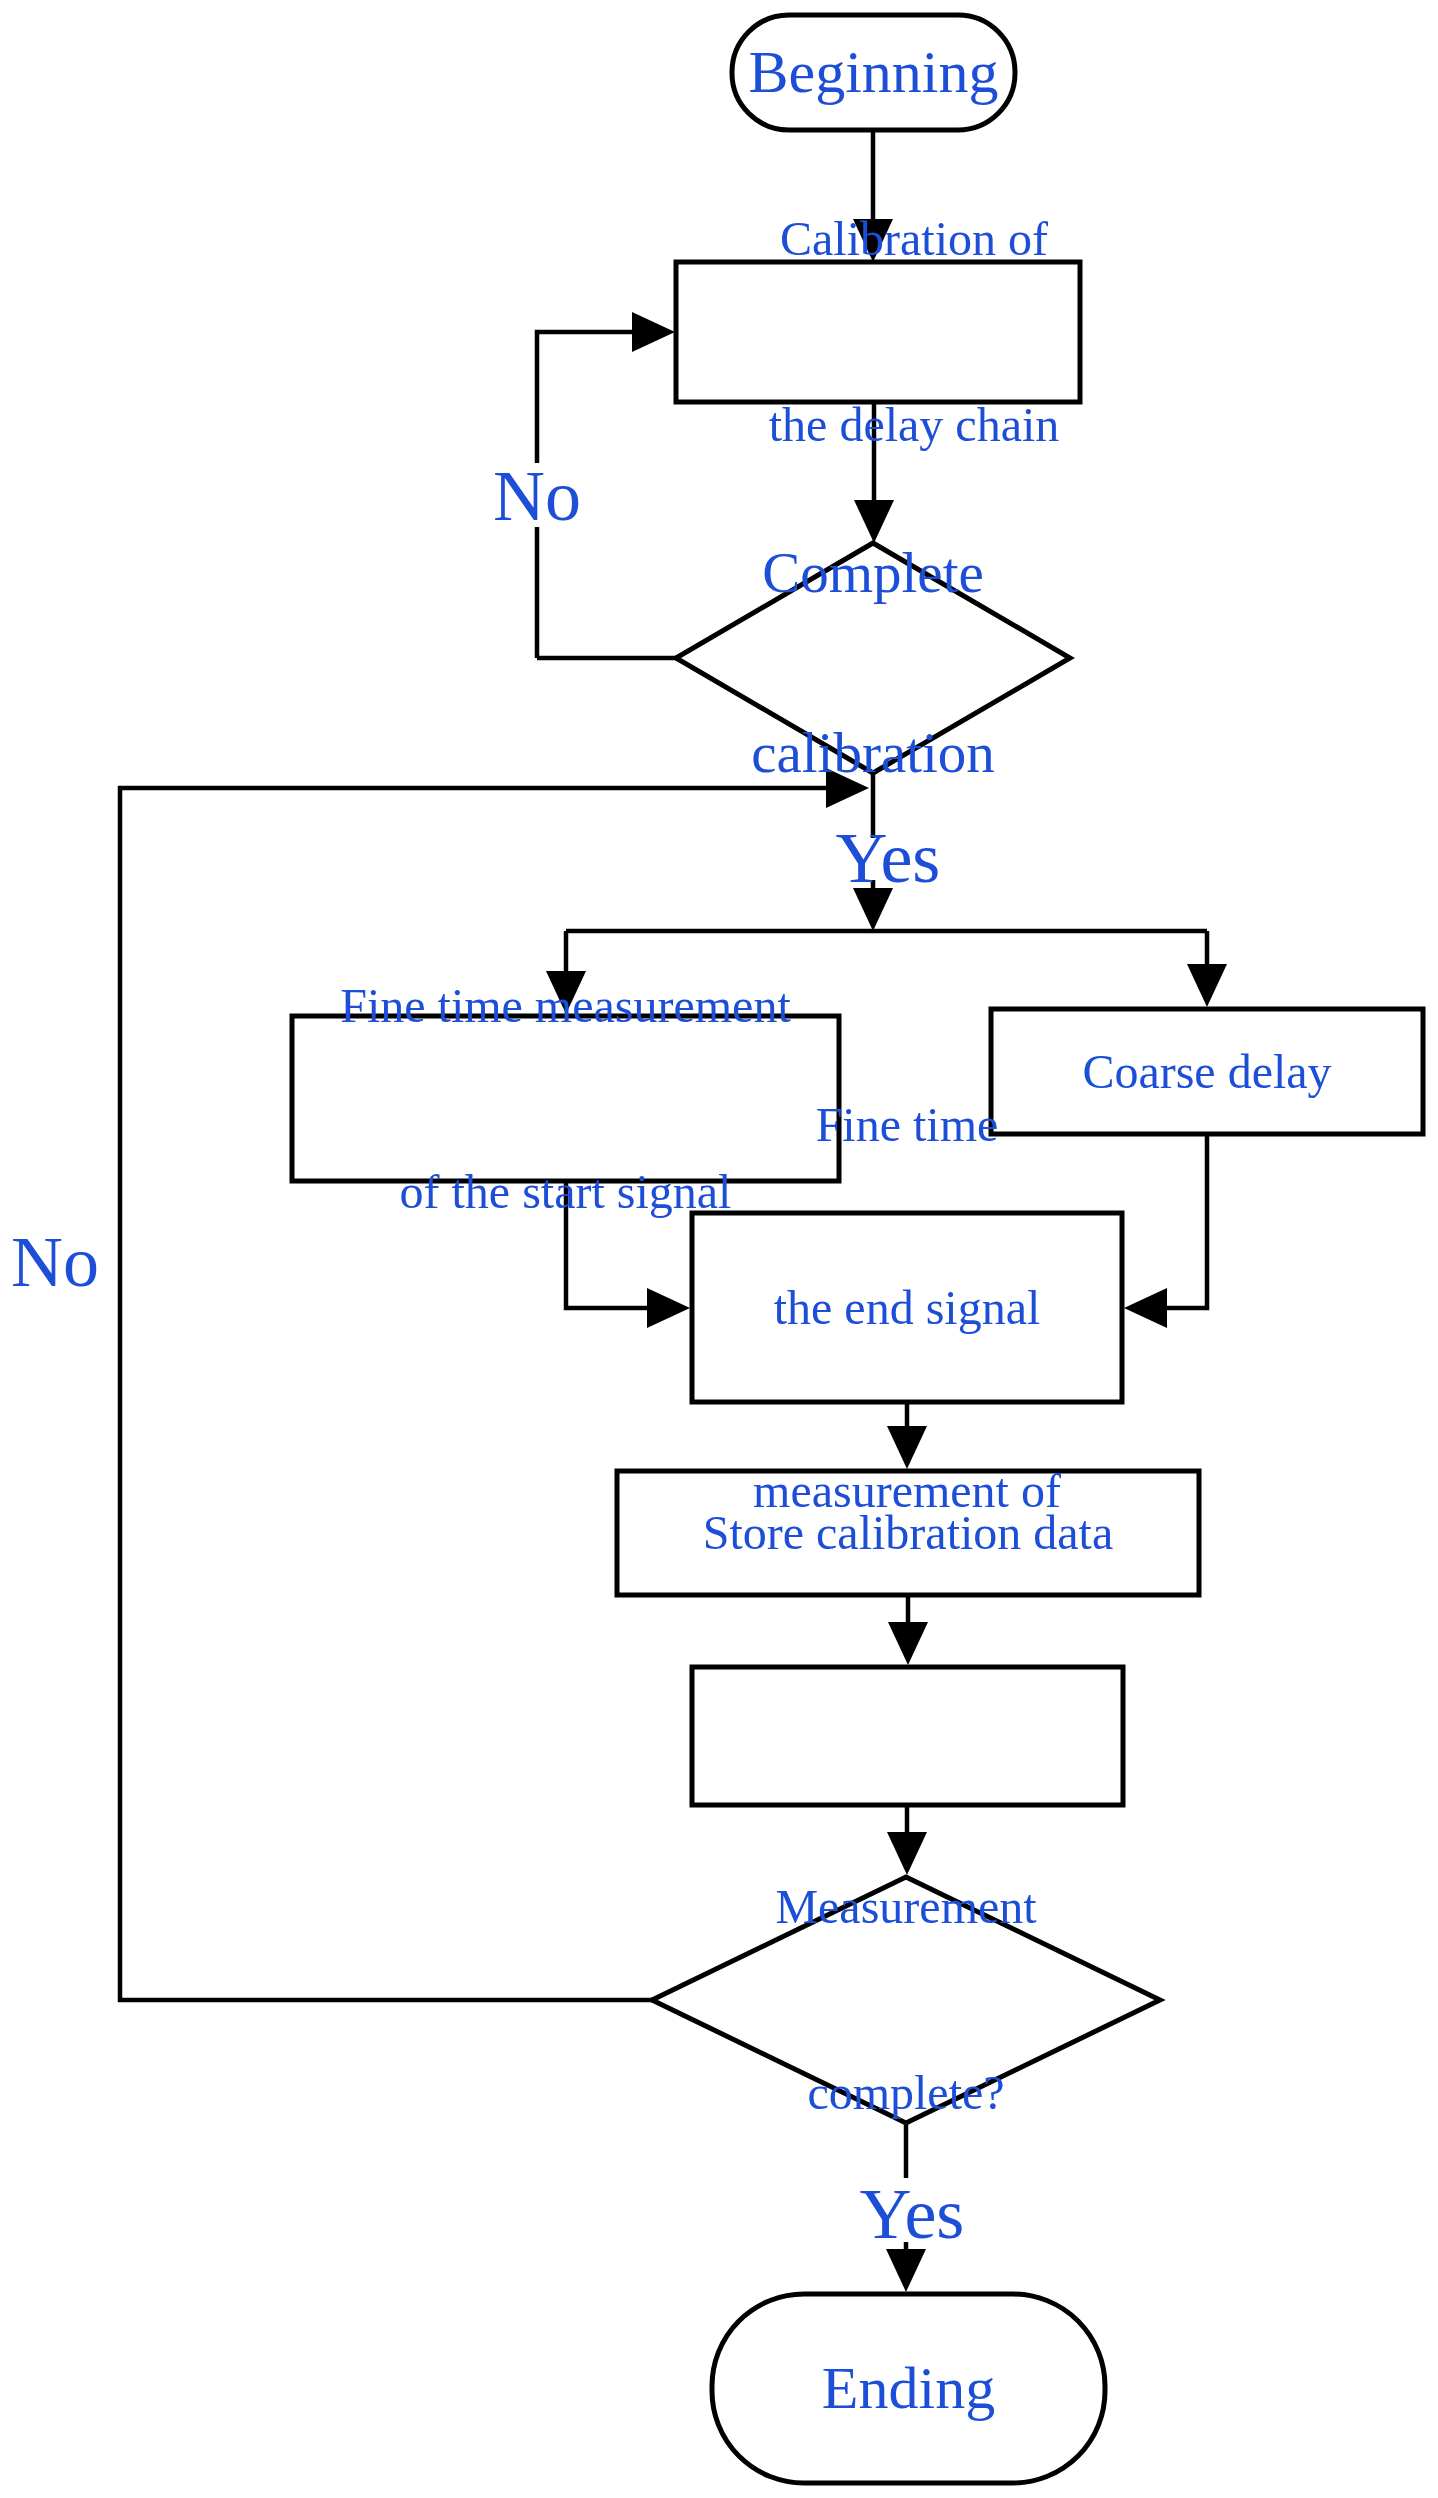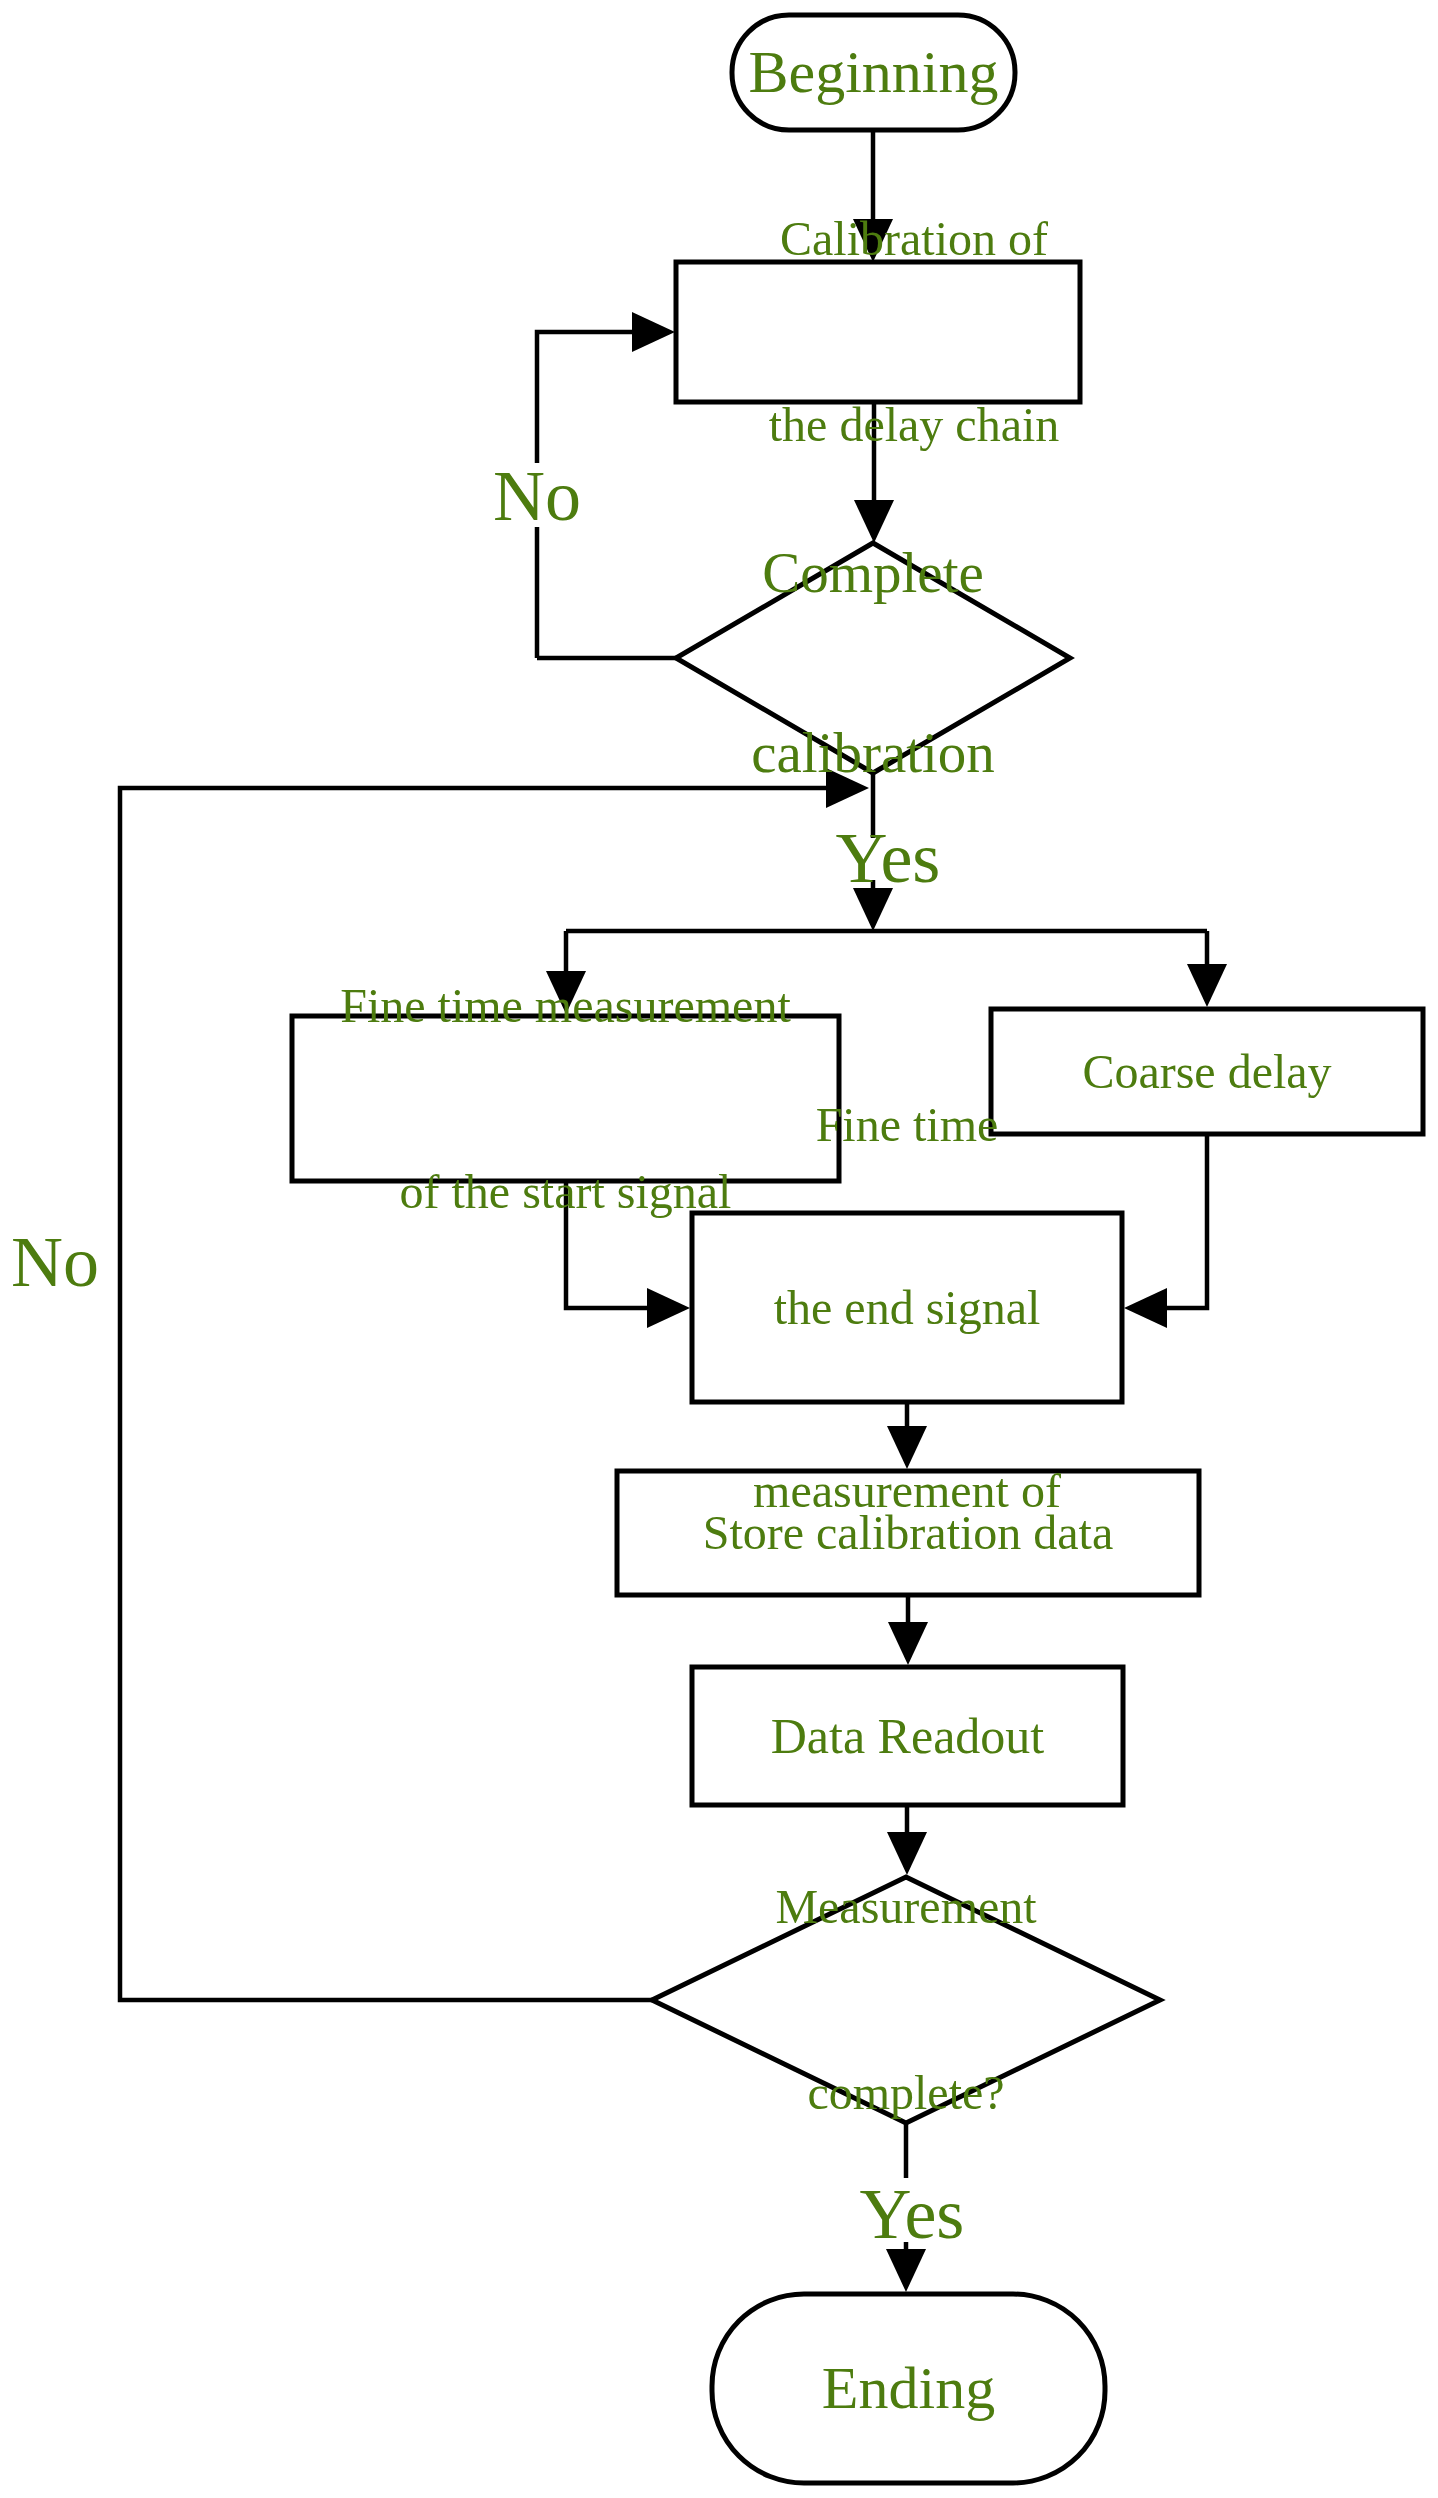--- a/index.html
+++ b/index.html
@@ -12,21 +12,21 @@
     color: #000000;
     overflow: hidden;
   }
   .canvas svg { position: absolute; left: 0; top: 0; }
   .lbl {
     position: absolute;
     display: flex;
     align-items: center;
     justify-content: center;
     text-align: center;
-    color: #4d7c0f;
+    color: #1d4ed8;
     white-space: pre;
   }
   .lbl span { display: block; }
   .node-text   { font-size: 48px; line-height: 62px; }
   .node-text-1 { font-size: 57px; line-height: 60px; }
   .terminator-text { font-size: 60px; }
   .edge-label  { font-size: 72px; }
 </style>
 </head>
 <body>
@@ -112,21 +112,20 @@
   <div class="lbl node-text" style="left:692px; top:1213px; width:430px; height:189px; line-height:61px;">
     <div>
       <span>Fine time</span>
       <span>the end signal</span>
       <span>measurement of</span>
     </div>
   </div>
 
   <div class="lbl node-text" style="left:617px; top:1471px; width:582px; height:124px;">Store calibration data</div>
 
-  <div class="lbl node-text" style="left:692px; top:1667px; width:431px; height:138px; font-size:50px;">Data Readout</div>
 
   <div class="lbl node-text" style="left:652px; top:1877px; width:508px; height:246px;">
     <div>
       <span>Measurement</span>
       <span>complete?</span>
     </div>
   </div>
 
   <div class="lbl terminator-text" style="left:712px; top:2294px; width:393px; height:189px;">Ending</div>
 

